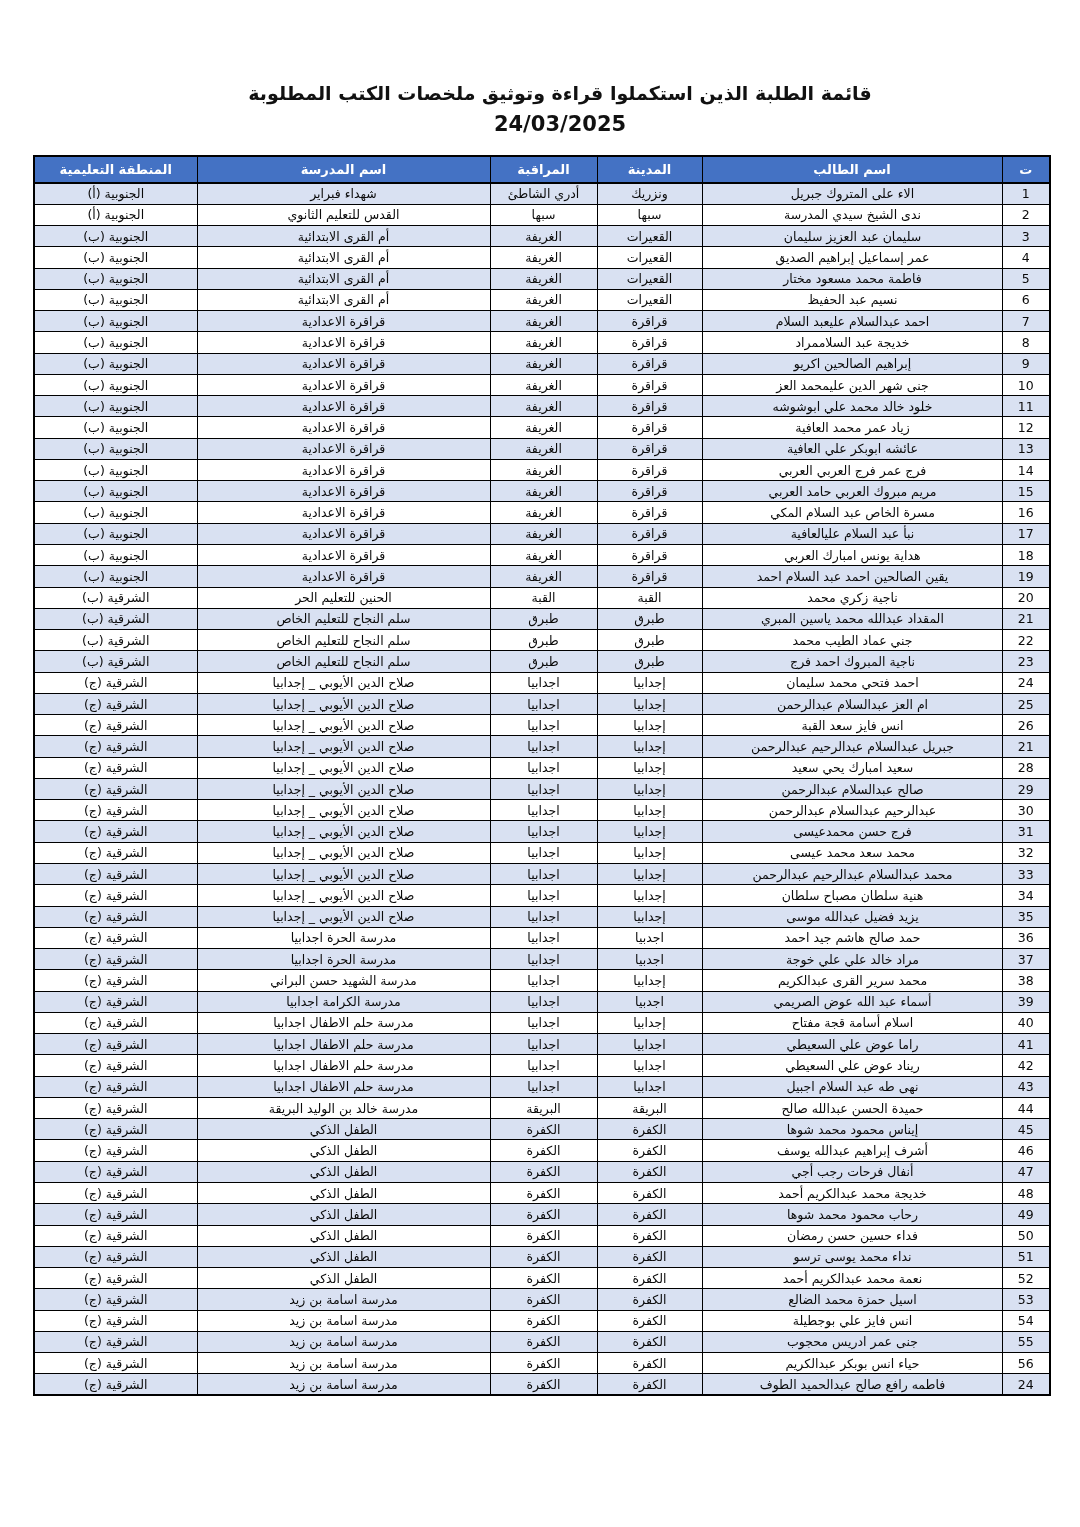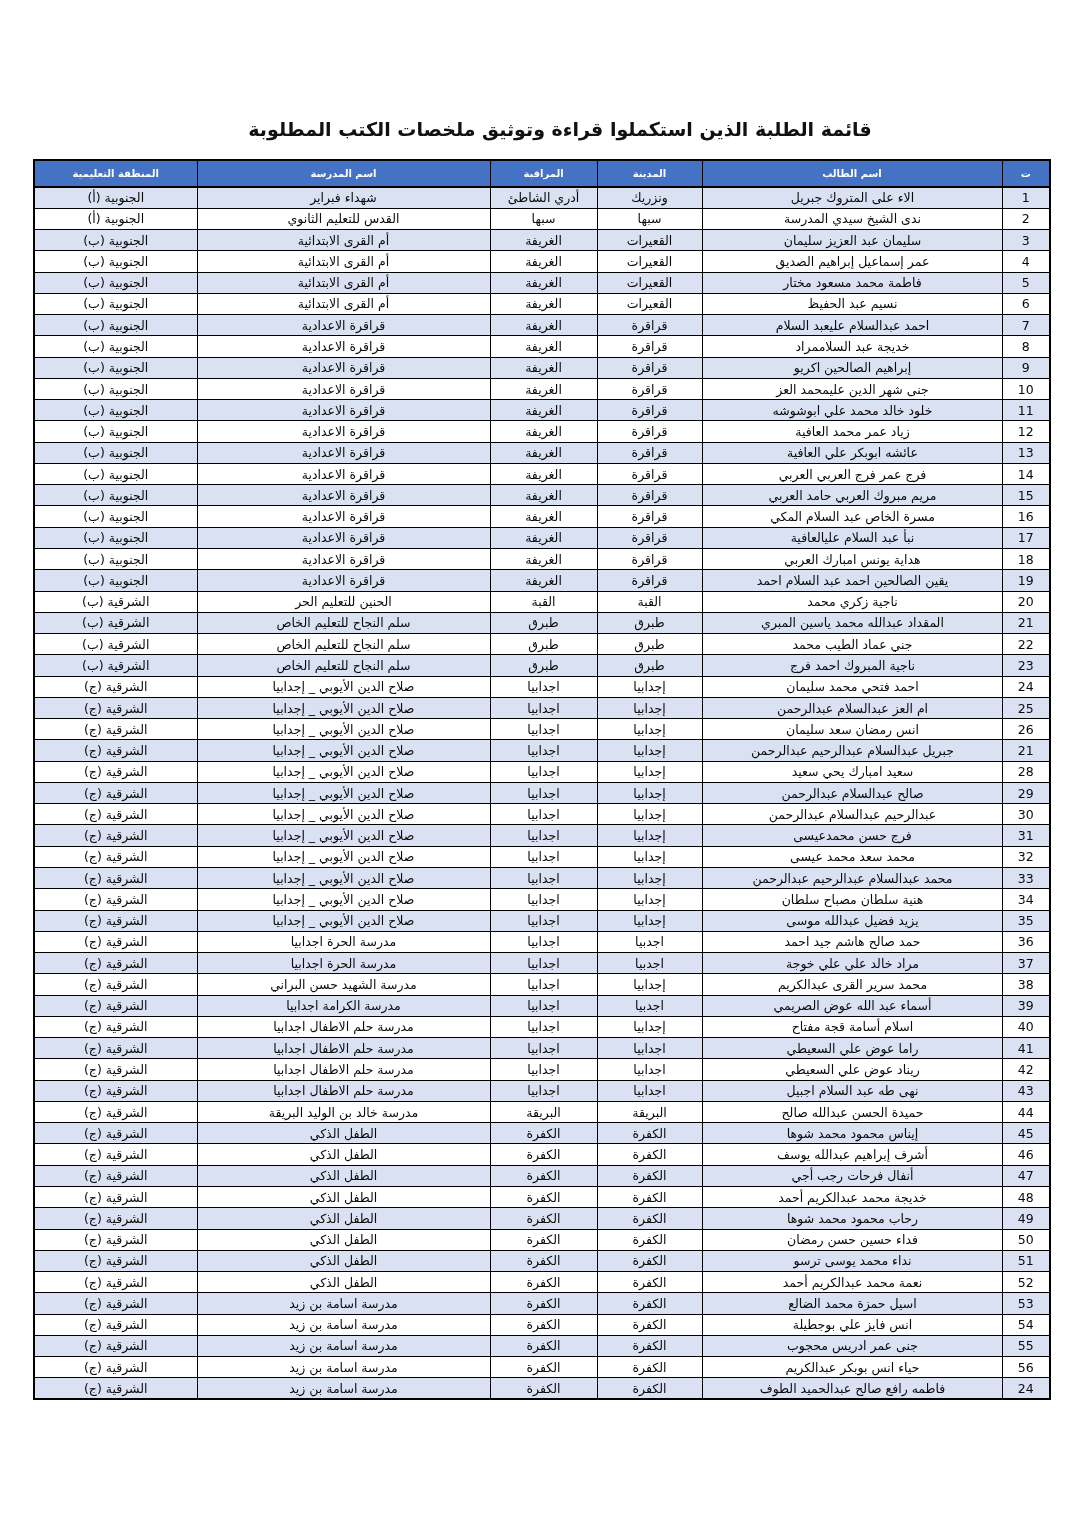--- a/index.html
+++ b/index.html
@@ -5,21 +5,21 @@
   * { margin:0; padding:0; box-sizing:border-box; }
   html,body { background:#ffffff; }
   body {
     width:1080px; height:1527px;
     font-family:"DejaVu Sans", sans-serif;
     color:#000;
     direction:rtl;
     overflow:hidden;
   }
   .page { width:1080px; height:1527px; background:#fff; }
-  .title-block { padding-top:118px; text-align:center;margin-left:40px; }
+  .title-block { padding-top:82px; text-align:center;margin-left:40px; }
   .doc-title {
     font-size:19px; font-weight:bold; color:#111;
     letter-spacing:0.2px;
   }
   .doc-date {
     font-size:21px; font-weight:bold; color:#111;
     margin-top:8px;
     direction:ltr;
   }
   table.students {
@@ -31,21 +31,21 @@
   }
   table.students th, table.students td {
     border:1px solid #000;
     overflow:hidden;
     white-space:nowrap;
   }
   table.students thead th {
     background:#4472C4;
     color:#fff;
     font-weight:bold;
-    font-size:10px;
+    font-size:13px;
     height:27px;
     text-align:center;
     border-bottom:2px solid #000;
   }
   table.students tbody td {
     height:21.28px;
     font-size:12.5px;
     padding:0 3px;
     text-align:center;
     color:#0a0a0a;
@@ -53,20 +53,21 @@
   table.students tbody tr:nth-child(odd) { background:#D9E1F2; }
   table.students tbody tr:nth-child(even) { background:#ffffff; }
   table.students tbody td.c1 { text-align:center; padding-right:2px; }
 </style>
 </head>
 <body>
 
 <div class="page">
   <div class="title-block">
     <div class="doc-title">قائمة الطلبة الذين استكملوا  قراءة وتوثيق ملخصات الكتب المطلوبة</div>
+    <div class="doc-date">24/03/2025</div>
   </div>
 
   <table class="students">
     <colgroup>
       <col style="width:48px">
       <col style="width:300px">
       <col style="width:105px">
       <col style="width:107px">
       <col style="width:293px">
       <col style="width:163px">
@@ -277,21 +278,21 @@
         <tr>
           <td class="c0">25</td>
           <td class="c1">ام العز عبدالسلام عبدالرحمن</td>
           <td class="c2">إجدابيا</td>
           <td class="c3">اجدابيا</td>
           <td class="c4">صلاح الدين الأيوبي _ إجدابيا</td>
           <td class="c5">الشرقية (ج)</td>
         </tr>
         <tr>
           <td class="c0">26</td>
-          <td class="c1">انس رمضان سعد سليمان</td>
+          <td class="c1">انس فايز سعد القبة</td>
           <td class="c2">إجدابيا</td>
           <td class="c3">اجدابيا</td>
           <td class="c4">صلاح الدين الأيوبي _ إجدابيا</td>
           <td class="c5">الشرقية (ج)</td>
         </tr>
         <tr>
           <td class="c0">21</td>
           <td class="c1">جبريل عبدالسلام عبدالرحيم عبدالرحمن</td>
           <td class="c2">إجدابيا</td>
           <td class="c3">اجدابيا</td>

